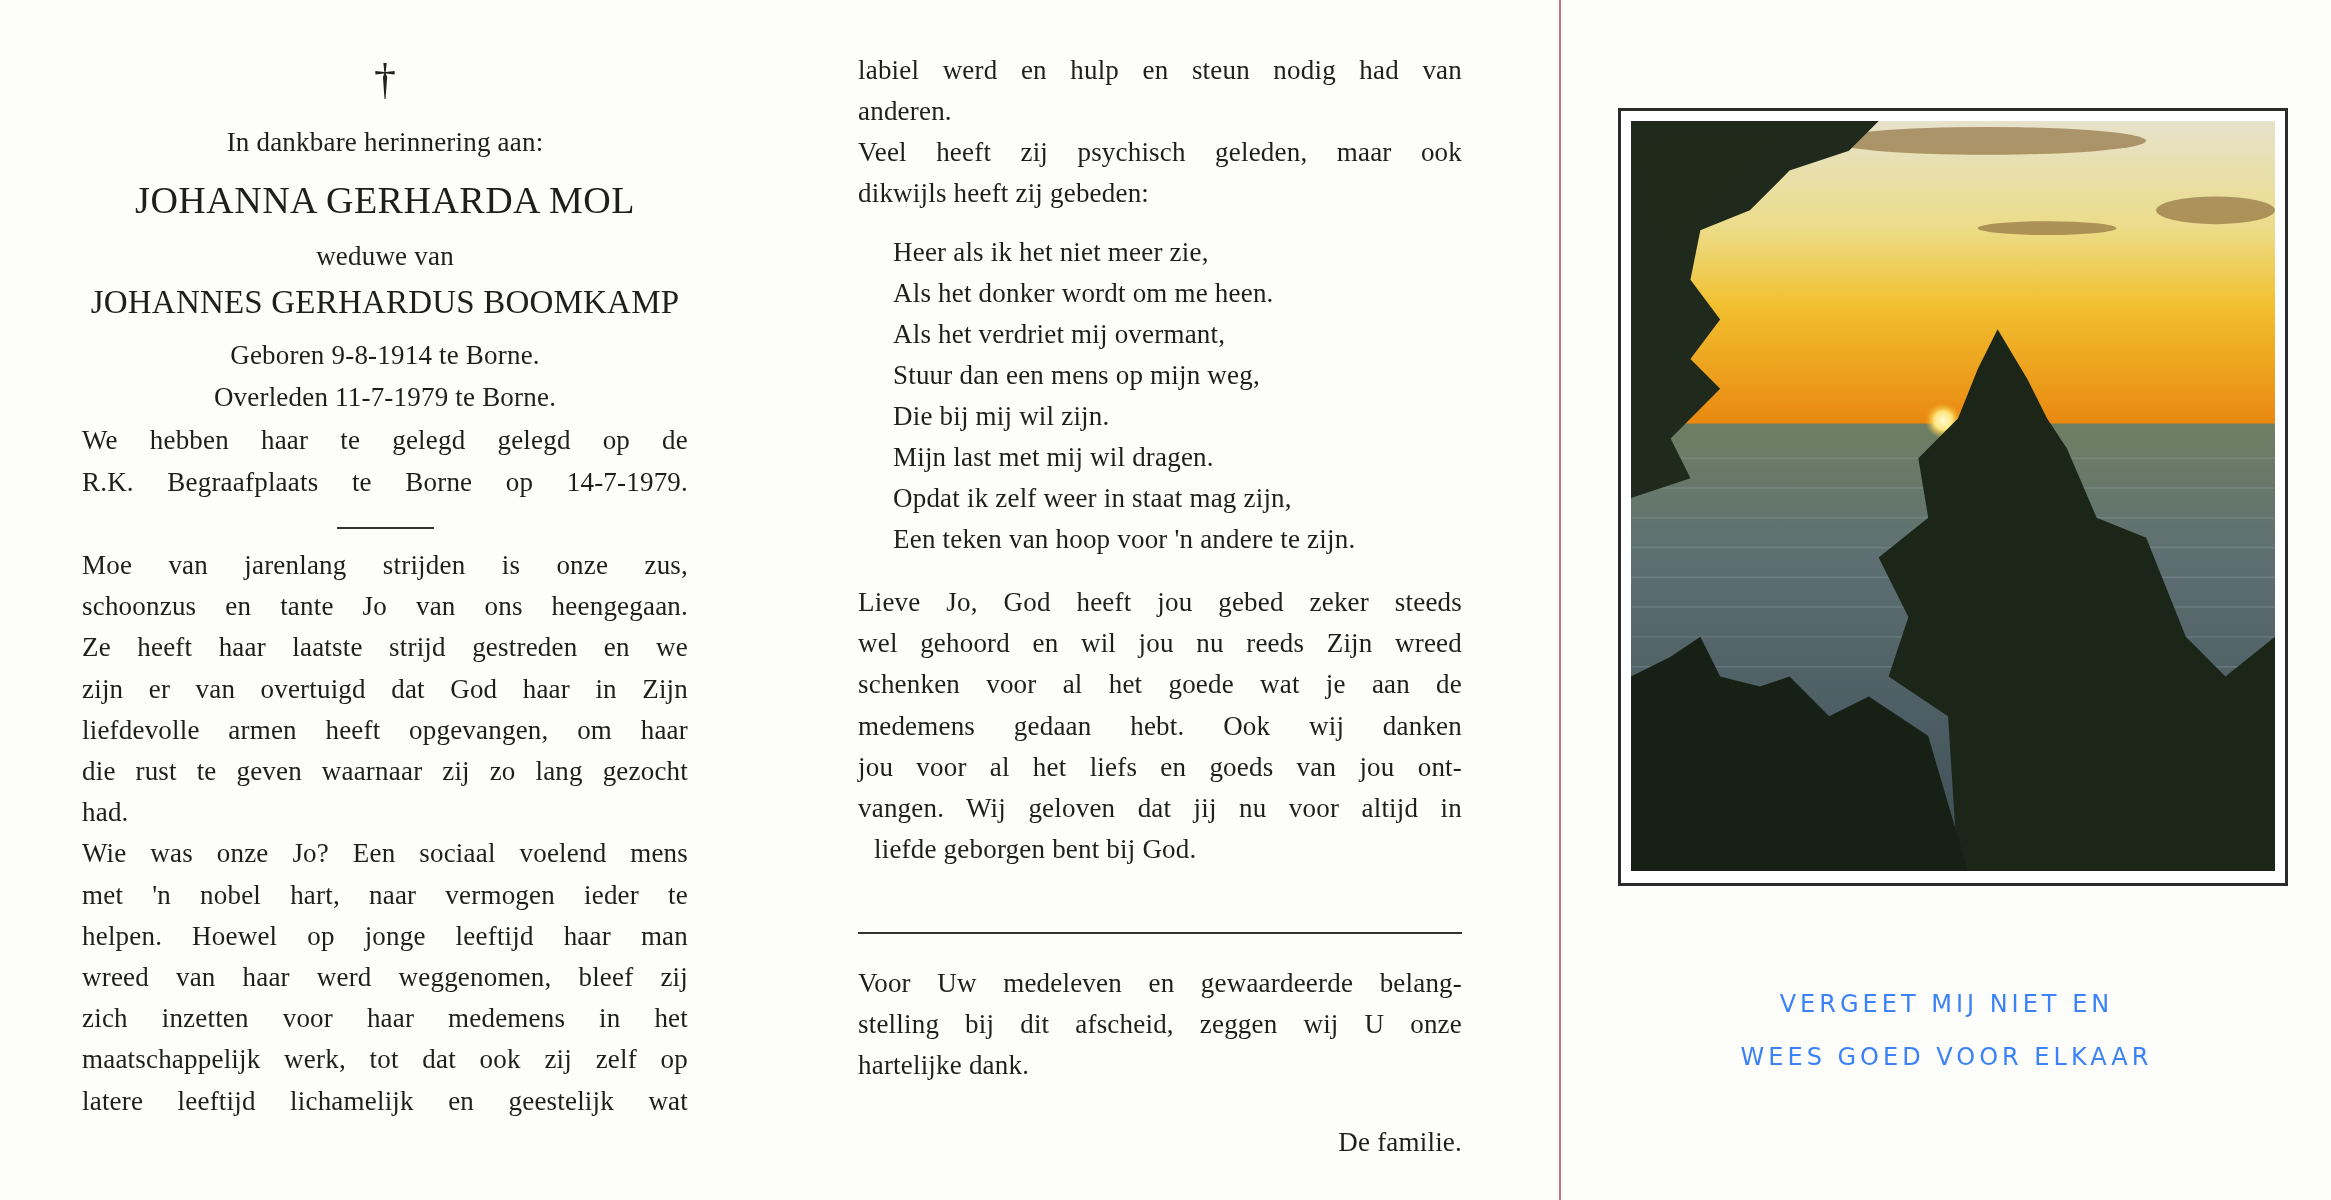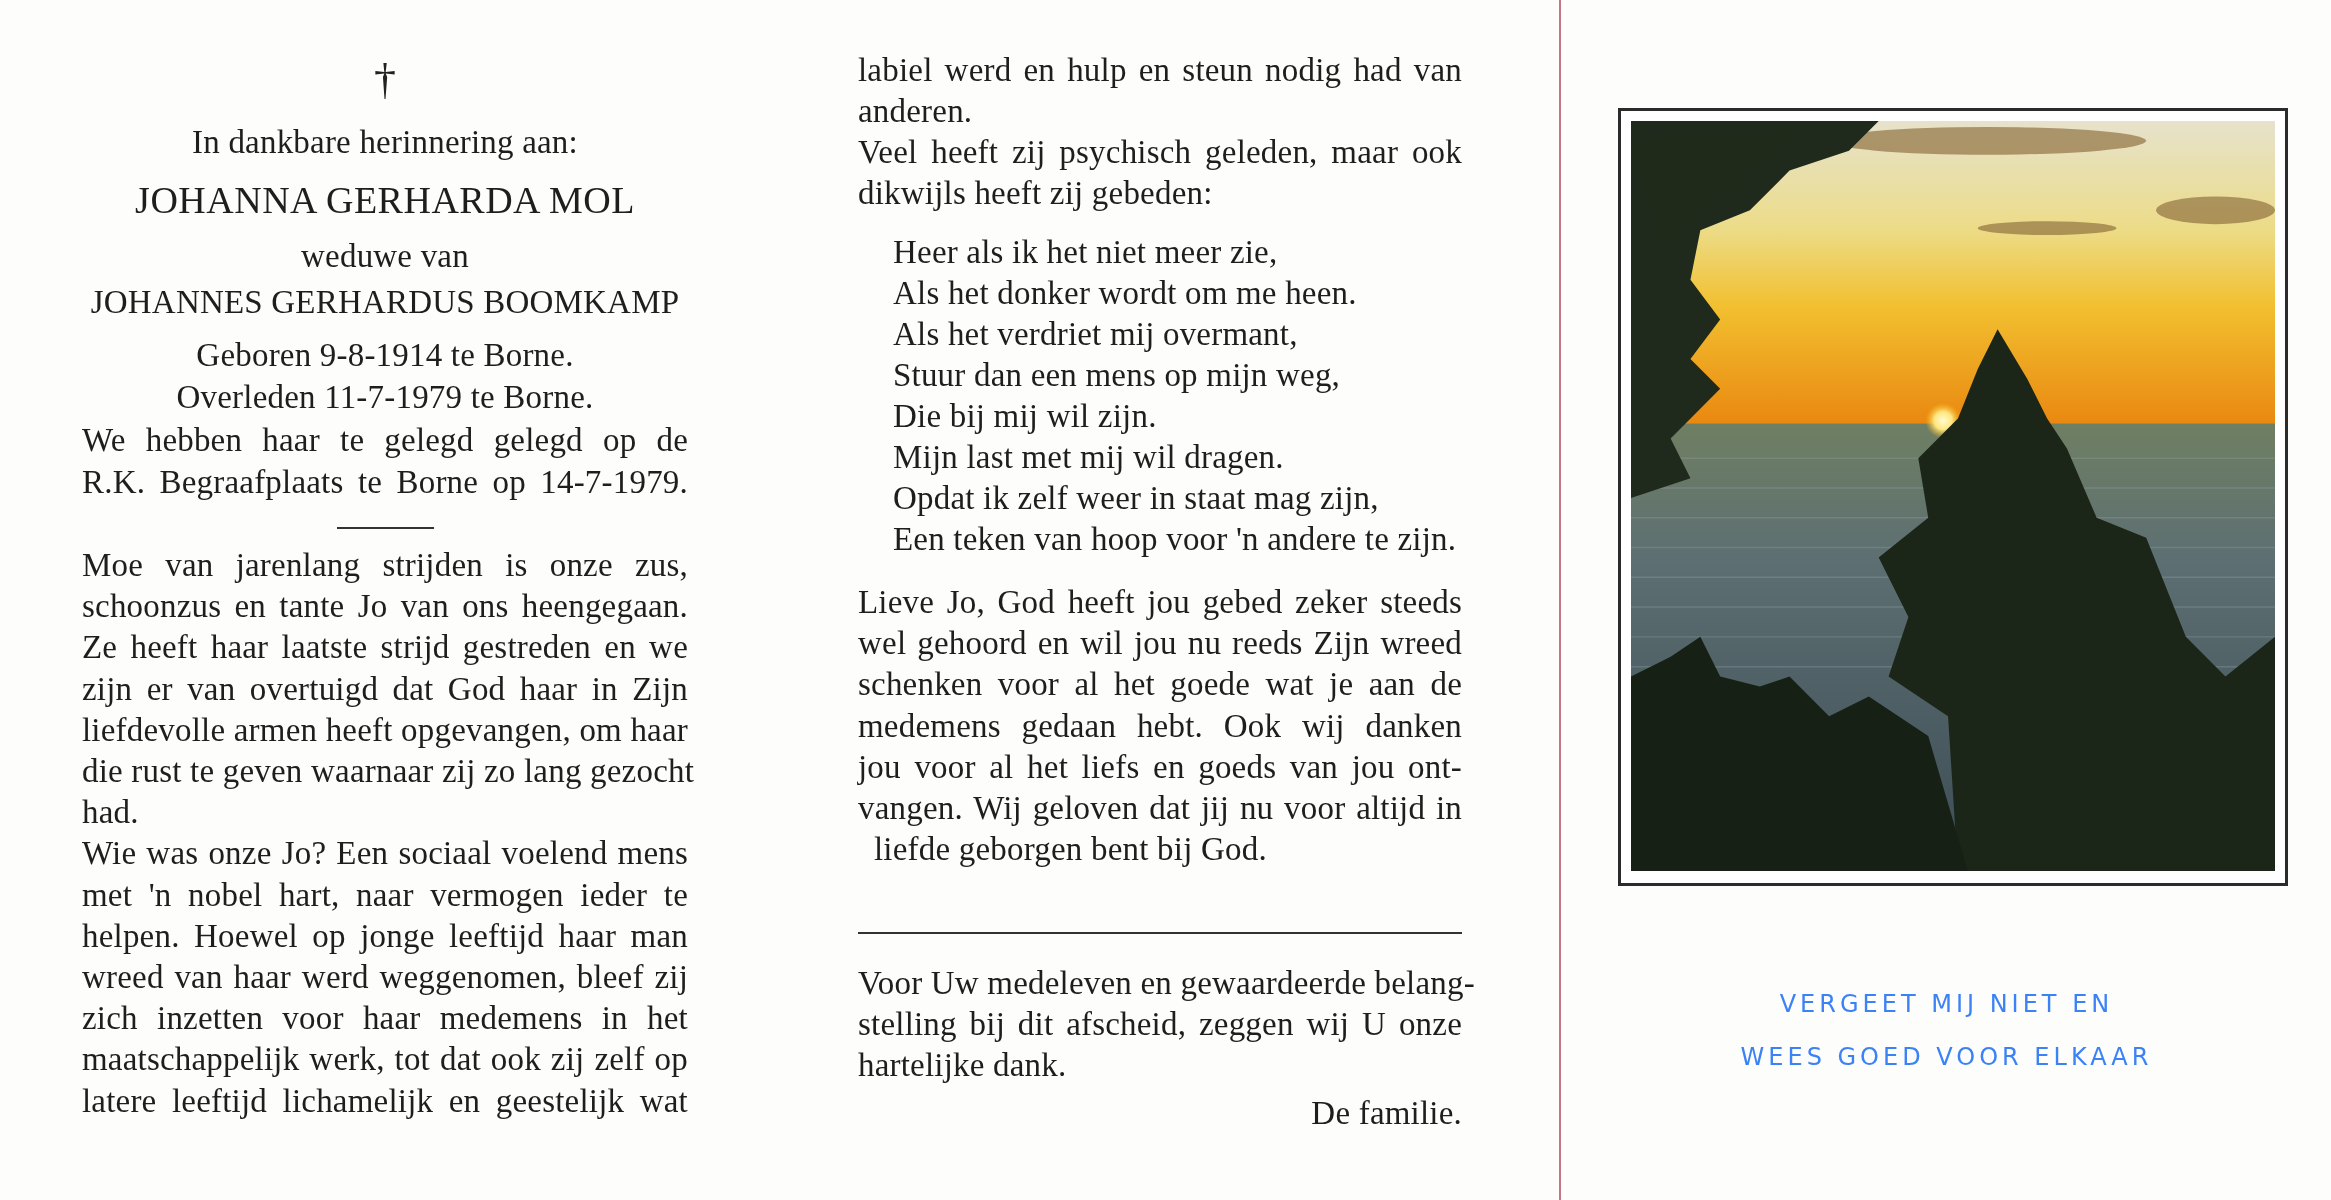--- a/index.html
+++ b/index.html
@@ -7,26 +7,26 @@
     width: 2331px; height: 1200px; position: relative; overflow: hidden;
     background: #fdfdfb;
     font-family: "Liberation Serif", "DejaVu Serif", serif;
     color: #1e1e1e;
   }
   .col { position: absolute; }
   .left { left: 82px; top: 0; width: 606px; }
   .mid  { left: 858px; top: 0; width: 604px; }
   .line {
     position: absolute; left: 0; width: 100%;
-    font-size: 33px; line-height: 40px; white-space: nowrap;
+    font-size: 27px; line-height: 40px; white-space: nowrap;
     letter-spacing: 0.2px;
   }
   .j { text-align: justify; text-align-last: justify; }
   .c { text-align: center; }
-  .r { text-align: right; }
+  .r { text-align: right; margin-top: 29px; }
   .cross {
     position: absolute; left: 0; width: 100%; top: 58px; text-align: center;
     font-size: 44px; line-height: 44px; color: #222;
   }
   .name { font-size: 38px; letter-spacing: 0.5px; }
   .name2 { font-size: 33px; letter-spacing: 0.2px; }
   .short-rule { position: absolute; top: 527px; left: 255px; width: 97px; height: 2px; background: #333; }
   .long-rule { position: absolute; top: 932px; left: 0; width: 604px; height: 2px; background: #333; }
   .poem .line { left: 35px; width: auto; }
 

